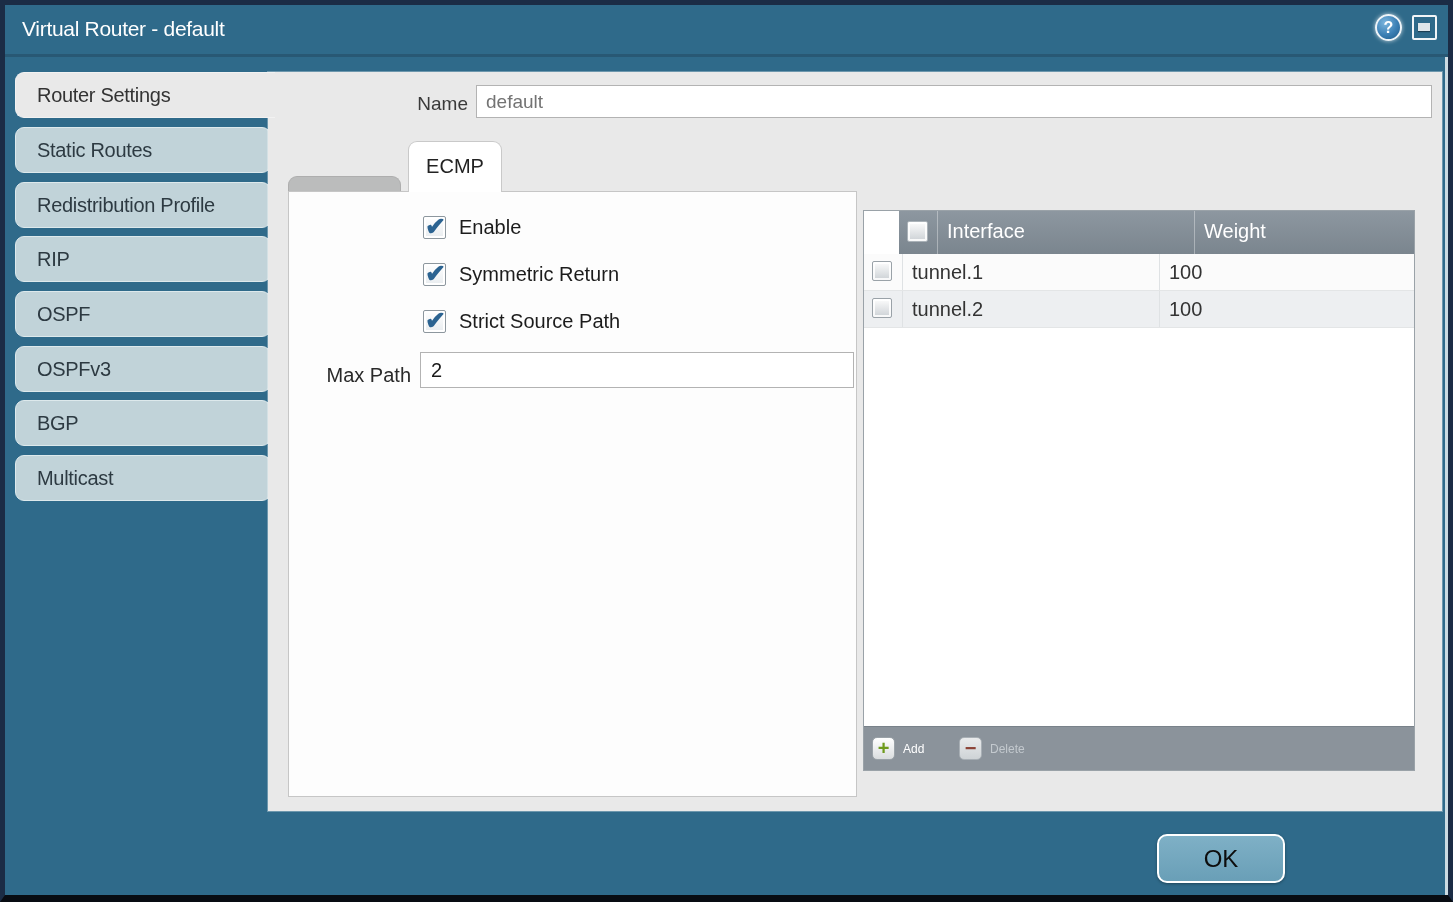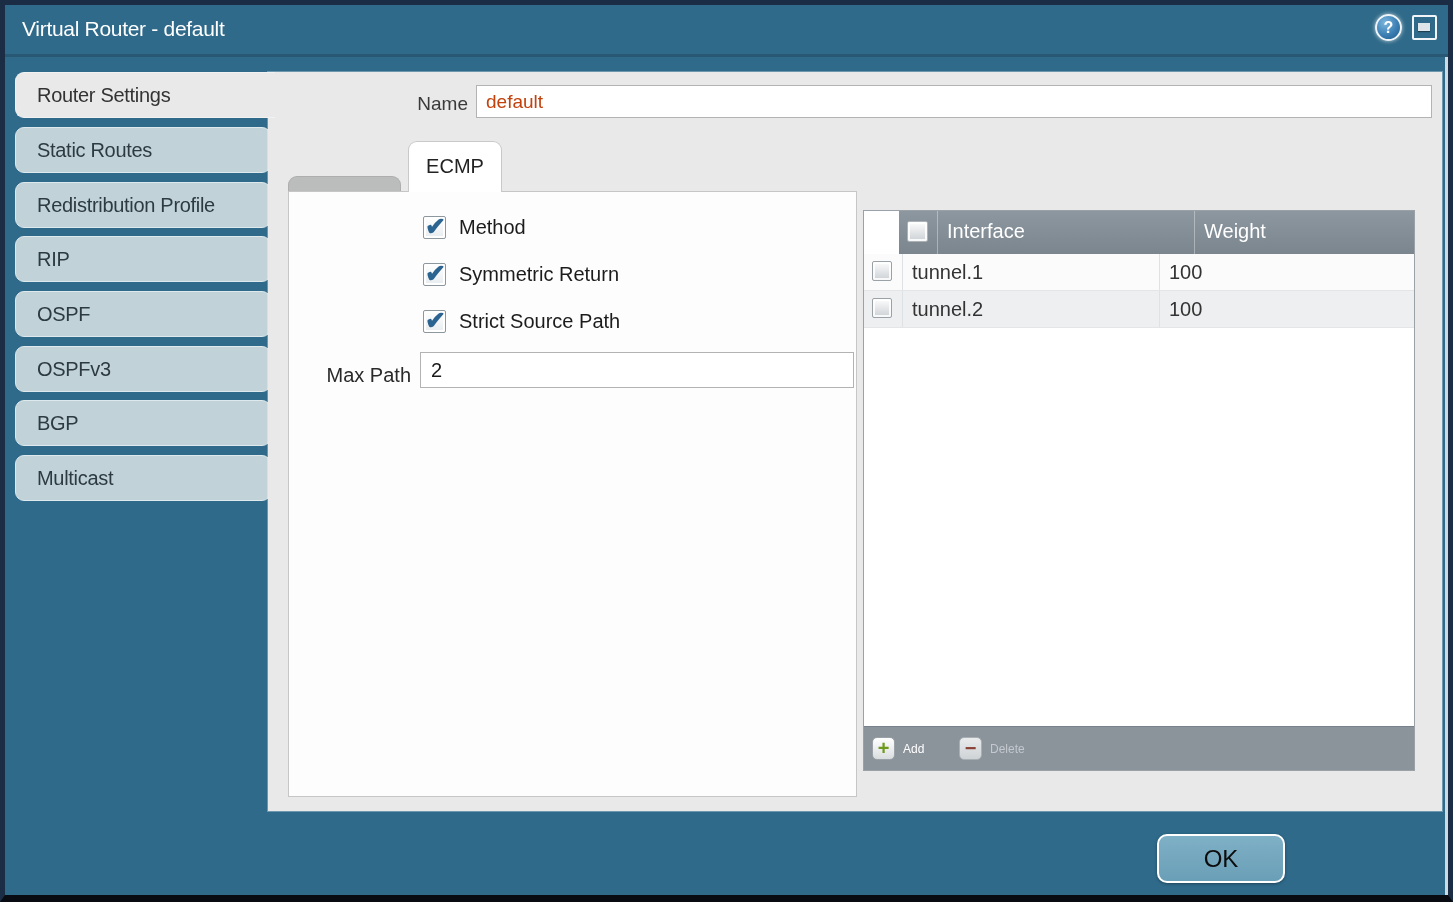--- a/index.html
+++ b/index.html
@@ -71,21 +71,21 @@
     background:#e9e9e9; z-index:2;
     box-shadow: 0 0 0 1px rgba(255,255,255,.3);
   }
   .name-label {
     position:absolute; left:100px; top:21px; width:100px;
     text-align:right; font-size:19px; color:#3a3a3a;
   }
   .name-input {
     position:absolute; left:208px; top:13px; width:956px; height:33px;
     border:1px solid #b3b3b3; background:#fff;
-    font-family:"Liberation Sans",sans-serif; font-size:19px; color:#c2410c;
+    font-family:"Liberation Sans",sans-serif; font-size:19px; color:#737373;
     padding:2px 9px;
   }
   
   .tab-general {
     position:absolute; left:20px; top:72px; width:113px; height:47px;
     background:#bbbcbc; border:1px solid #aeaeae; border-bottom:none;
     border-radius:9px 9px 0 0;
     text-align:center; line-height:45px; font-size:20px; color:#333;
     cursor:pointer; z-index:2;margin-top:32px;
   }
@@ -247,21 +247,21 @@
     <div class="name-label">Name</div>
     <input class="name-input" type="text" value="default" style="">
 
     <div class="tab-general">General</div>
     <div class="tab-ecmp">ECMP</div>
 
     <div class="ecmp-panel">
 
       <div class="cb-row" style="top:24px">
         <div class="cb checked"></div>
-        <div class="cb-label">Method</div>
+        <div class="cb-label">Enable</div>
       </div>
       <div class="cb-row" style="top:71px">
         <div class="cb checked"></div>
         <div class="cb-label">Symmetric Return</div>
       </div>
       <div class="cb-row" style="top:118px">
         <div class="cb checked"></div>
         <div class="cb-label">Strict Source Path</div>
       </div>
 

